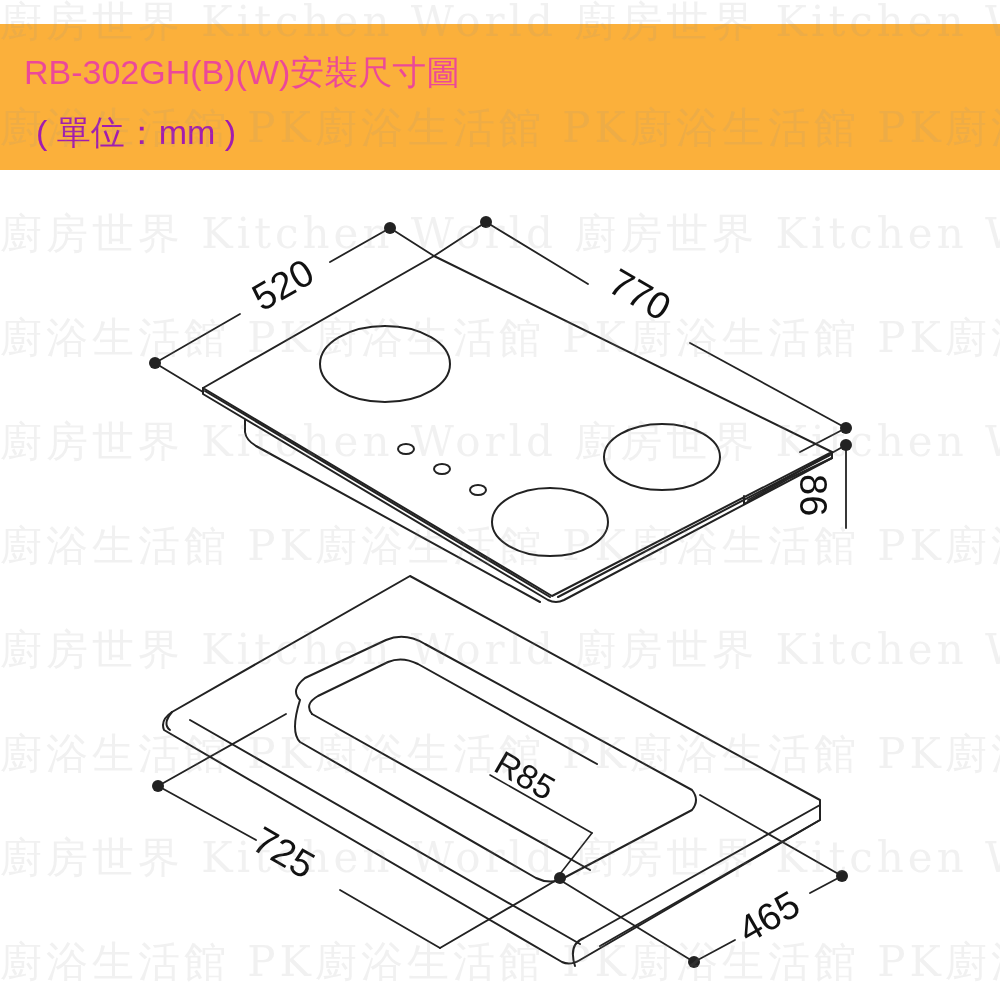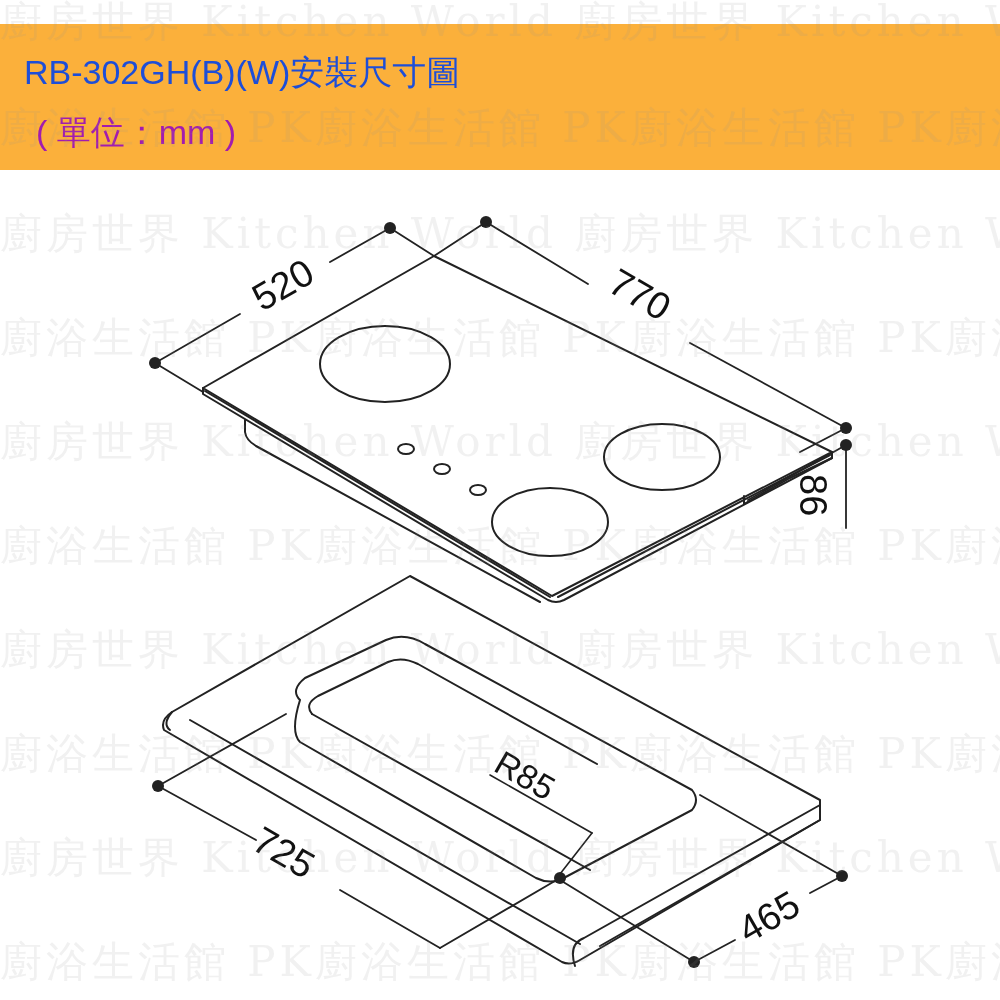--- a/index.html
+++ b/index.html
@@ -1,20 +1,20 @@
 <!DOCTYPE html>
 <html><head>
   <meta charset="utf-8">
   <style>
     html, body { margin: 0; padding: 0; background: #ffffff; }
     body { width: 1000px; height: 1000px; position: relative; overflow: hidden; font-family: "Liberation Sans", "DejaVu Sans", sans-serif; }
     .watermark-layer { position: absolute; left: 0; top: 0; width: 1000px; height: 1000px; pointer-events: none; z-index: 3; }
     .wm-row { position: absolute; left: 0; white-space: nowrap; font-family: "DejaVu Serif", "Liberation Serif", serif; font-size: 42px; color: rgba(150,150,150,0.13); letter-spacing: 4px; }
     .header-band { position: absolute; left: 0; top: 24px; width: 1000px; height: 146px; background: #fbb03b; z-index: 1; }
-    .header-title { position: absolute; left: 24px; top: 50px; font-size: 34px; color: #1d4ed8; font-weight: 500; z-index: 2; letter-spacing: 0px; }
+    .header-title { position: absolute; left: 24px; top: 50px; font-size: 34px; color: #ec4899; font-weight: 500; z-index: 2; letter-spacing: 0px; }
     .header-unit { position: absolute; left: 36px; top: 110px; font-size: 34px; color: #a21caf; z-index: 2; }
     .diagram { position: absolute; left: 0; top: 0; width: 1000px; height: 1000px; z-index: 2; }
     .dim-label { font-family: "Liberation Sans", "DejaVu Sans", sans-serif; font-size: 38px; fill: #111; }
     .r-label { font-family: "Liberation Sans", "DejaVu Sans", sans-serif; font-size: 34px; fill: #111; }
   </style>
 </head>
 <body>
 
 <div class="header-band"></div>
 <div class="header-title">RB-302GH(B)(W)安裝尺寸圖</div>

